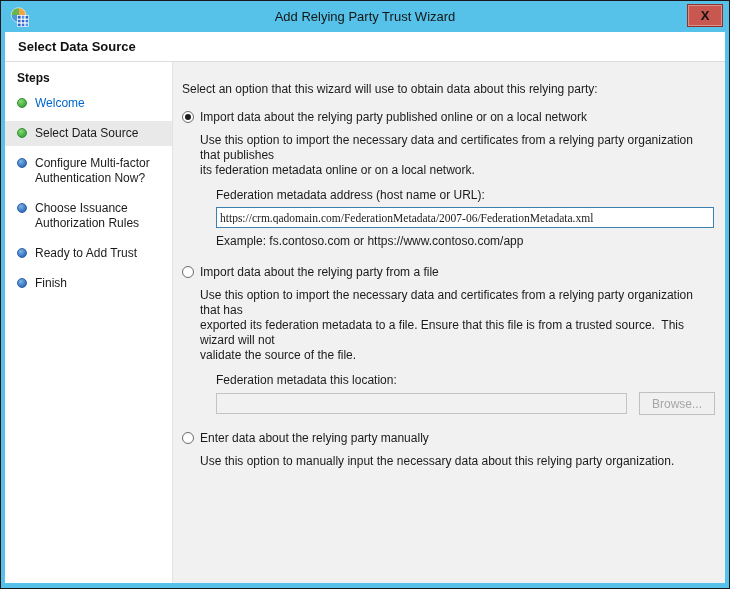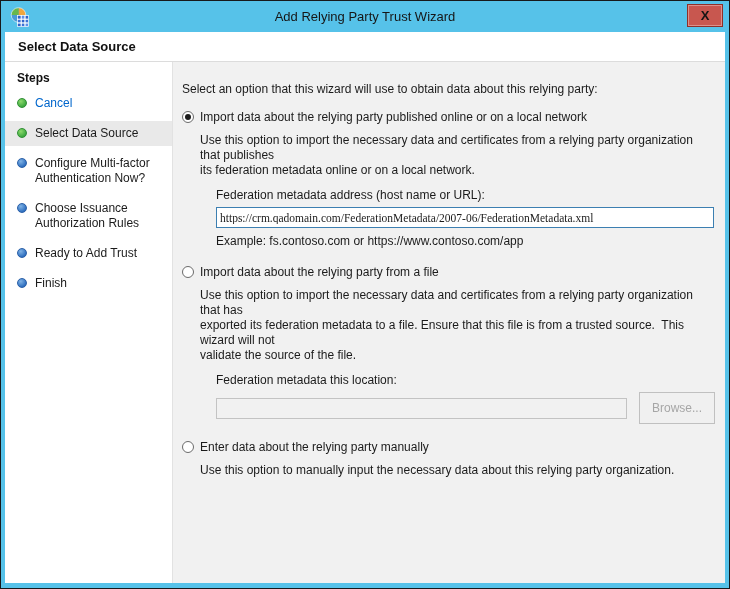--- a/index.html
+++ b/index.html
@@ -135,21 +135,21 @@
 
   .file-row { display: flex; align-items: center; }
   .file-input {
     width: 411px; height: 21px;
     border: 1px solid #c3c3c3;
     background: #f1f1f1;
     padding: 0 3px;
   }
   .browse-btn {
     margin-left: 12px;
-    width: 76px; height: 32px;
+    width: 76px; height: 23px;
     background: #f0f0f0;
     border: 1px solid #c0c0c0;
     color: #a6a6a6;
     font-family: "Liberation Sans", sans-serif;
     font-size: 12px;
   }
 
   
   .footer {
     flex: 0 0 39px;
@@ -207,21 +207,21 @@
       <span class="page-heading">Select Data Source</span>
     </div>
 
     <div class="body-row">
 
       <div class="sidebar">
         <div class="sidebar-heading">Steps</div>
         <ul class="step-list">
           <li class="step-item link">
             <span class="bullet green"></span>
-            <span class="step-label">Cancel</span>
+            <span class="step-label">Welcome</span>
           </li>
           <li class="step-item current">
             <span class="bullet green"></span>
             <span class="step-label">Select Data Source</span>
           </li>
           <li class="step-item">
             <span class="bullet blue"></span>
             <span class="step-label">Configure Multi-factor Authentication Now?</span>
           </li>
           <li class="step-item">

